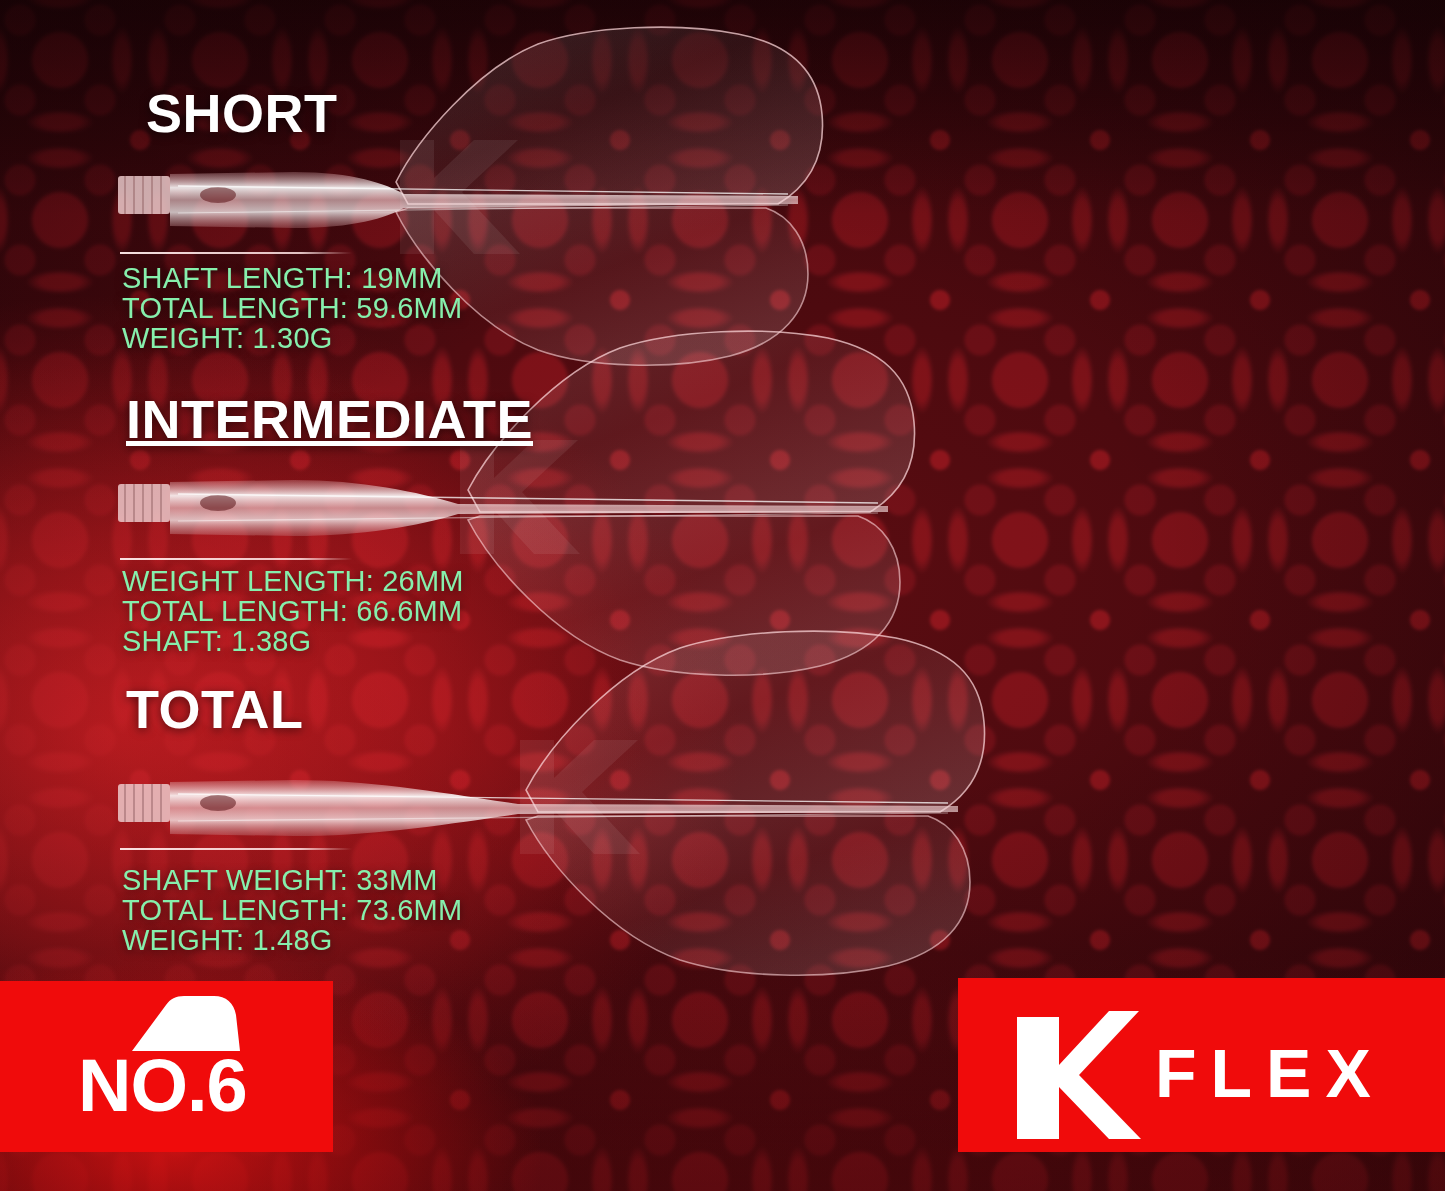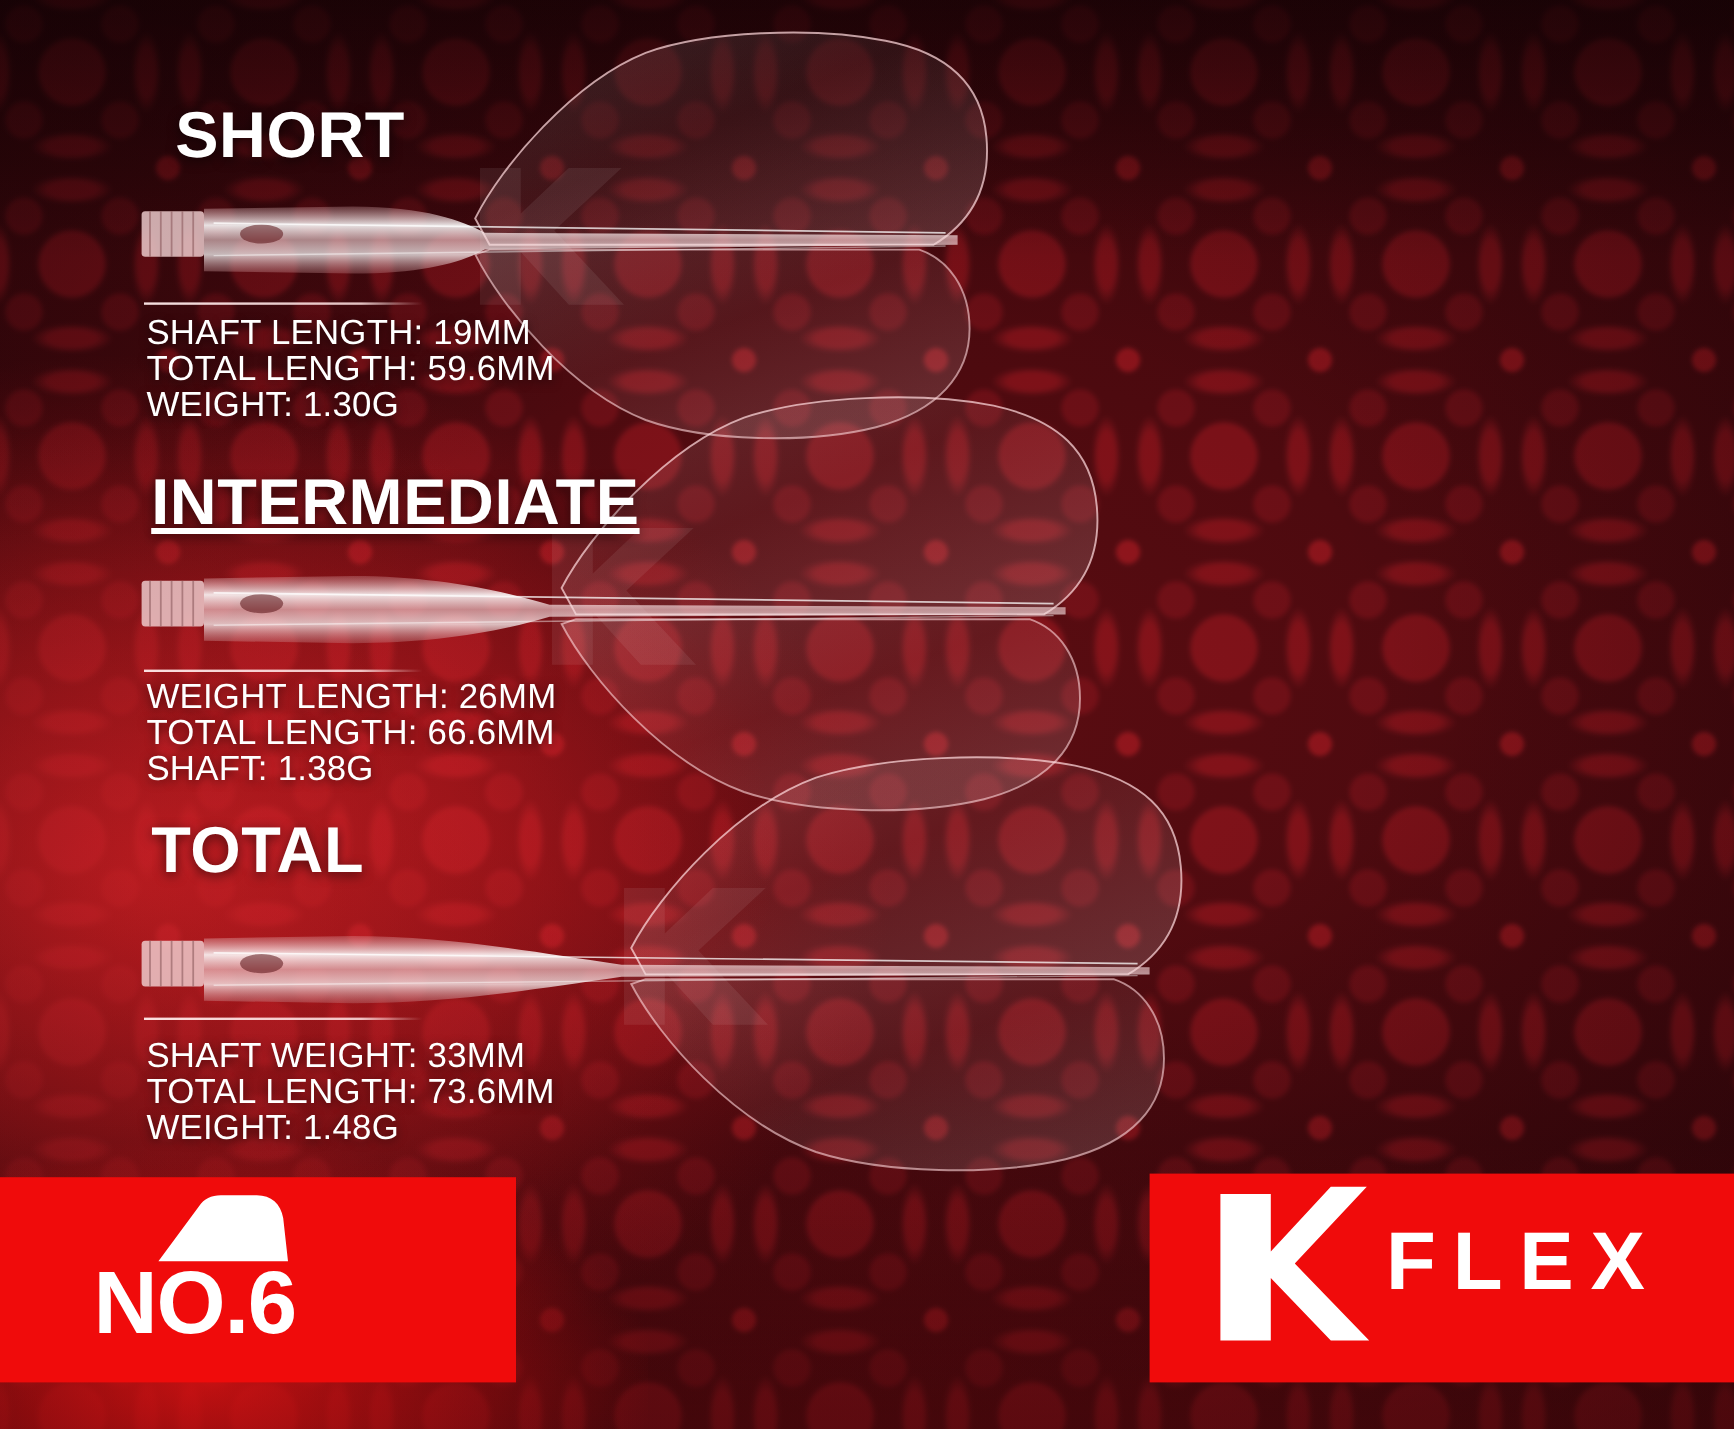--- a/index.html
+++ b/index.html
@@ -79,38 +79,38 @@
     white-space: nowrap;
   }
   .divider {
     position: absolute;
     height: 2px;
     width: 232px;
     background: linear-gradient(90deg, rgba(255,235,235,.95) 0%, rgba(255,225,225,.85) 78%, rgba(255,225,225,0) 100%);
   }
   .specs {
     position: absolute;
-    color: #ffffff;
+    color: #86efac;
     font-size: 29px;
     line-height: 1.04;
     letter-spacing: .2px;
     text-shadow: 0 2px 8px rgba(0,0,0,.5);
     white-space: nowrap;
   }
   .specs div { margin: 0; padding: 0; }
 
   
   .banner {
     position: absolute;
     background: #f00b0b;
   }
   #banner-no6 {
     left: 0;
     top: 981px;
-    width: 430px;
+    width: 333px;
     height: 171px;
   }
   #banner-kflex {
     left: 958px;
     top: 978px;
     width: 487px;
     height: 174px;
   }
   .no6-wrap {
     position: absolute;
@@ -132,21 +132,21 @@
   .no6-icon {
     position: absolute;
     left: 52px;
     top: 0;
     width: 110px;
     height: 58px;
   }
   .kflex-wrap {
     position: absolute;
     left: 55px;
-    top: 2px;
+    top: 24px;
     display: flex;
     align-items: center;
     height: 146px;
   }
   .k-mark { width: 128px; height: 136px; }
   .flex-text {
     color: #ffffff;
     font-weight: 700;
     font-size: 68px;
     letter-spacing: 14px;

